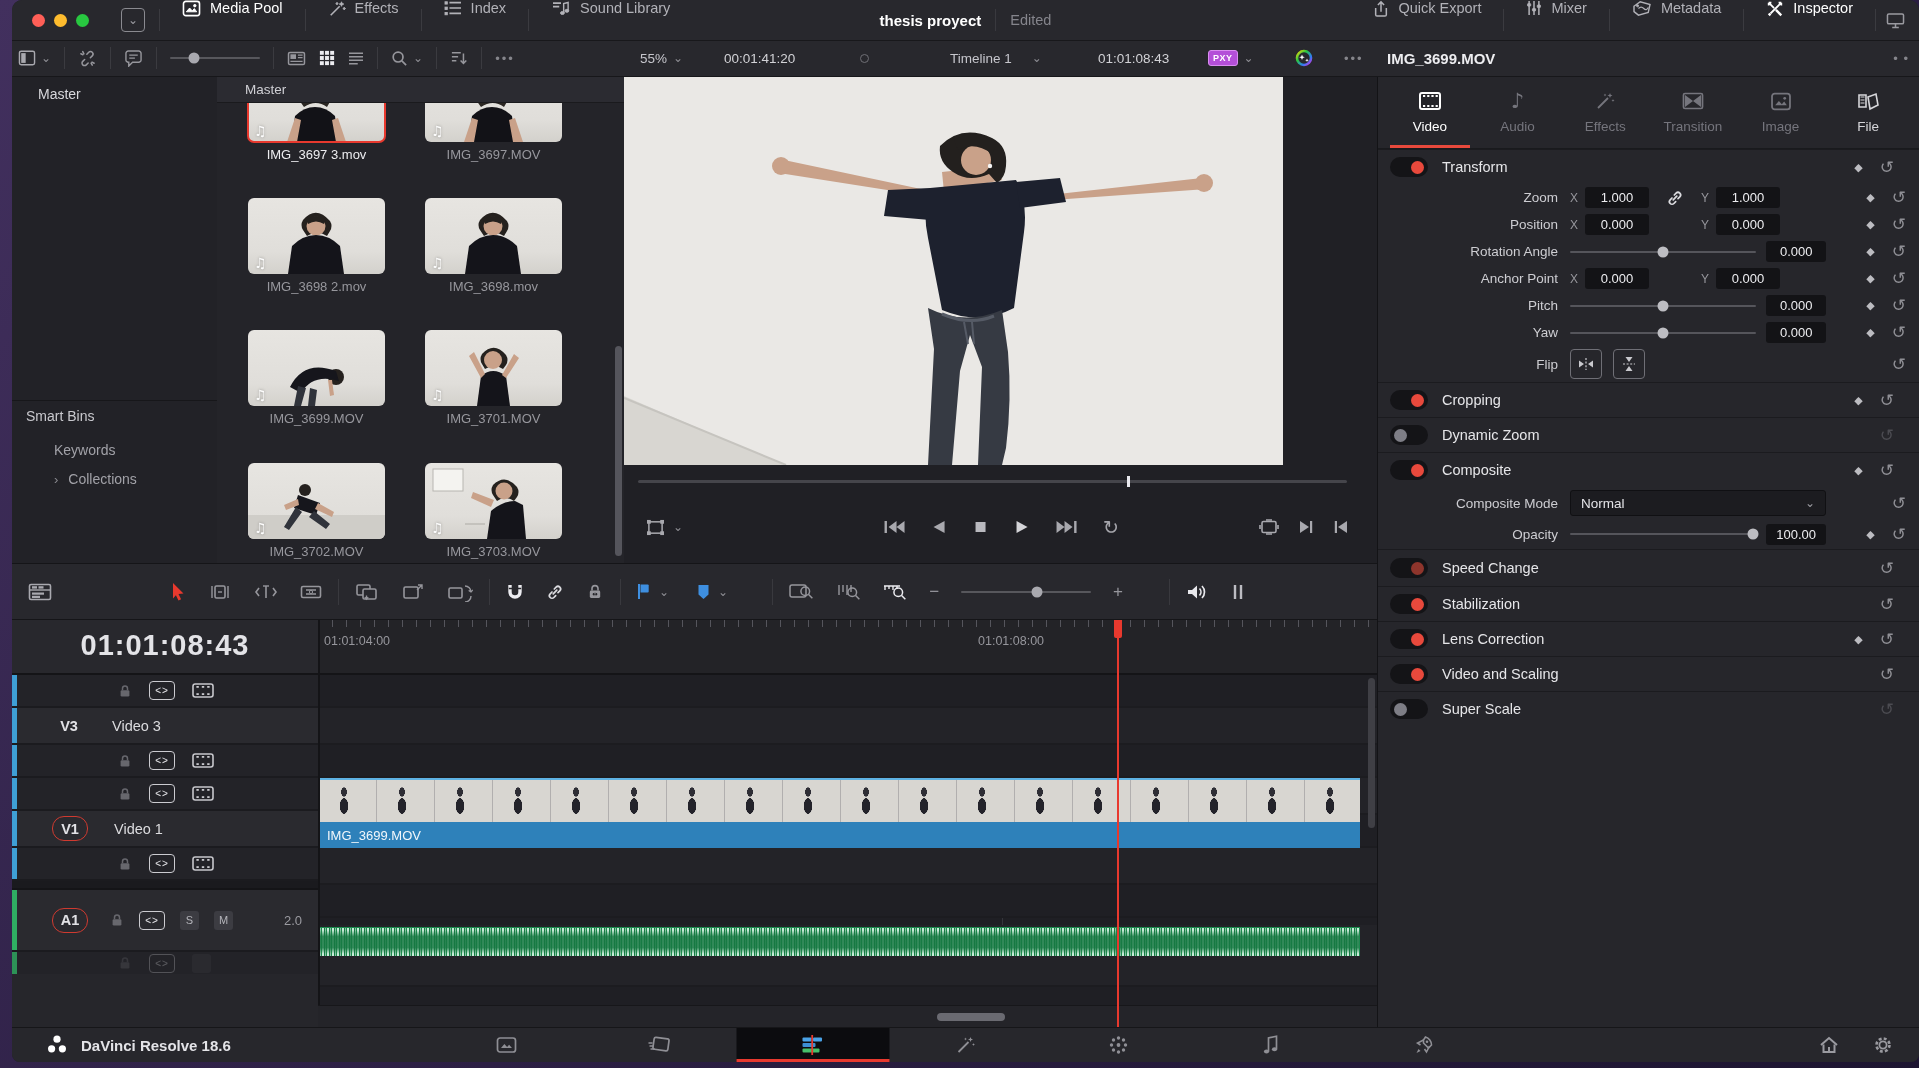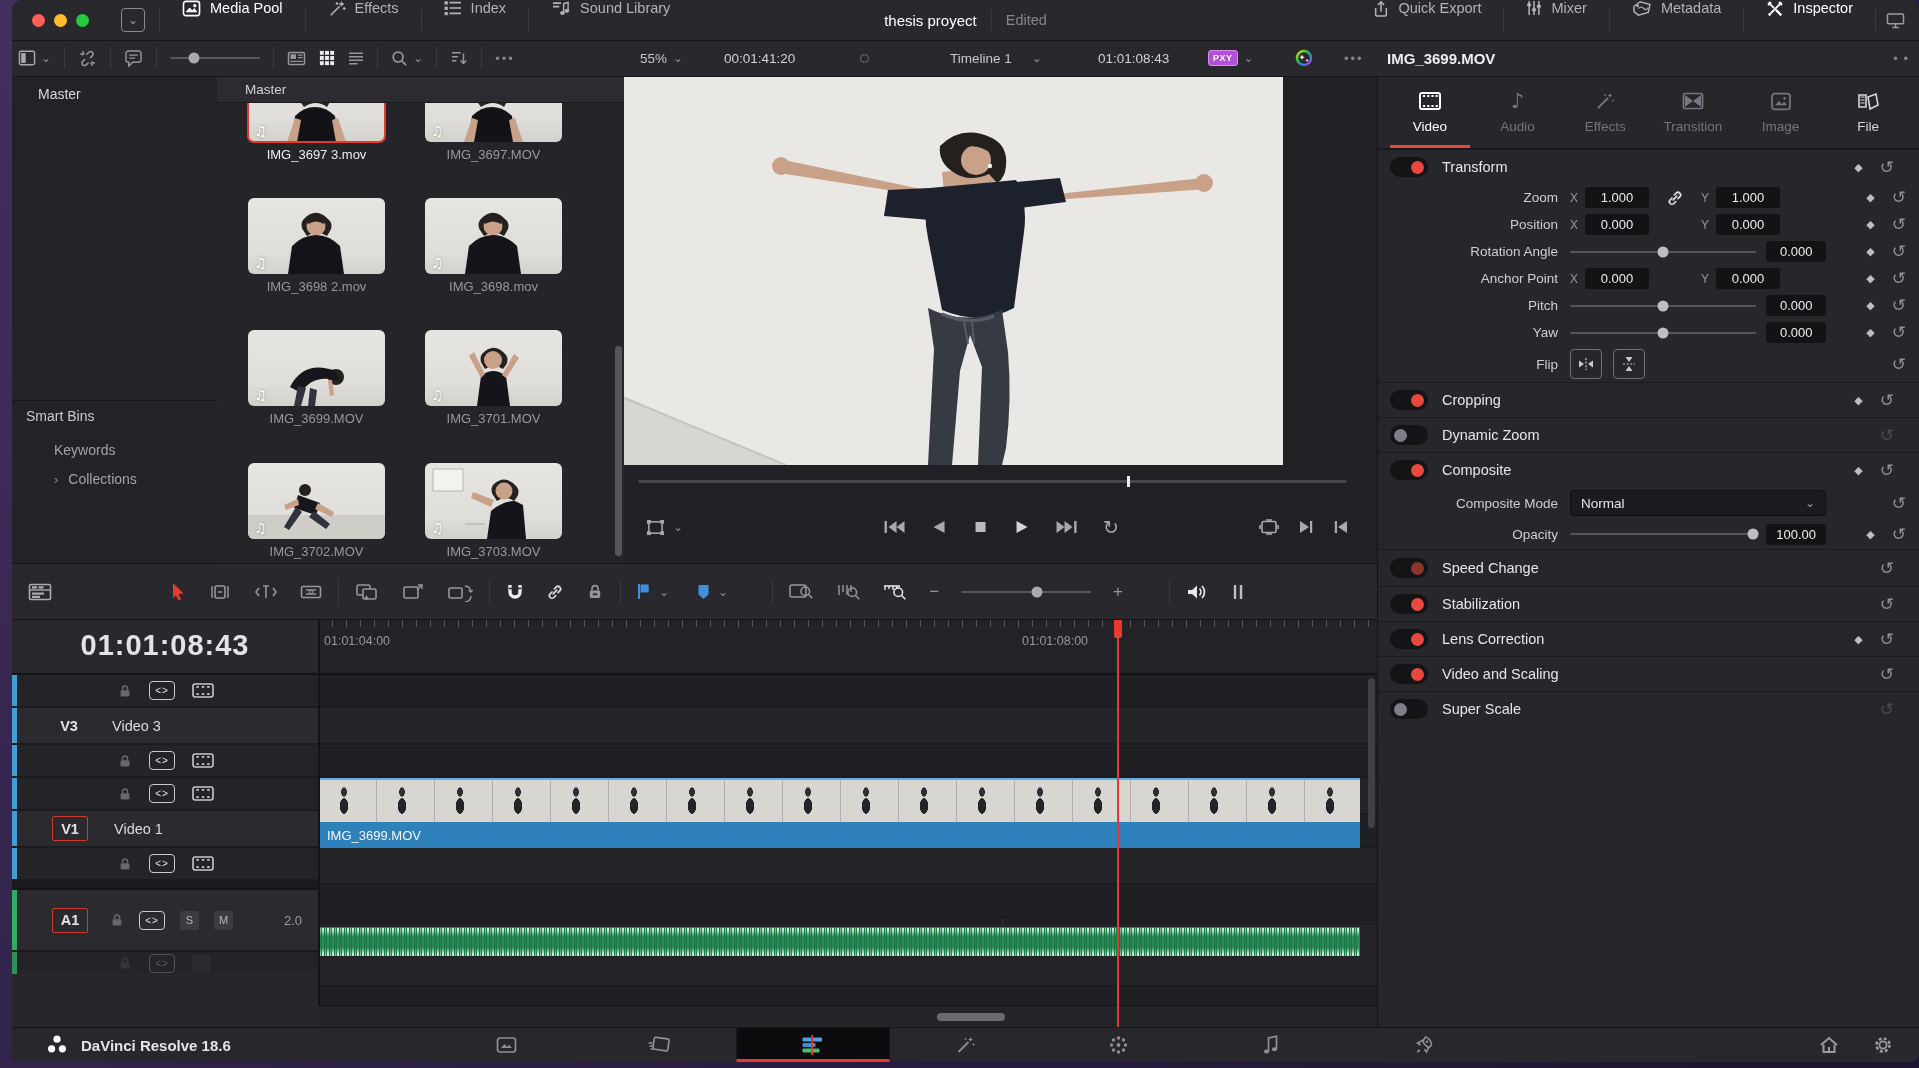--- a/index.html
+++ b/index.html
@@ -19,21 +19,21 @@
   .tl{width:13px;height:13px;border-radius:50%}
   .tl.red{background:#ff5f57}.tl.yellow{background:#febc2e}.tl.green{background:#28c840}
   .wbox{width:22px;height:22px;border:1px solid #8a8a90;border-radius:4px;color:#9a9aa0;
         font-size:12px;margin:0 14px;display:flex;align-items:center;justify-content:center}
   .navbtn{display:flex;align-items:flex-start;gap:9px;padding:0 22px;height:40px;color:#b2b2b8;font-size:14.5px;cursor:default}
   .navbtn.active{color:#fff}
   .navbtn svg{stroke:#b2b2b8}
   .navbtn.active svg{stroke:#fff}
   .tb-center{position:absolute;left:50%;top:0;height:40px;transform:translateX(-50%);
              display:flex;align-items:center;gap:14px}
-  .proj{color:#fff;font-weight:normal;font-size:15px}
+  .proj{color:#fff;font-weight:bold;font-size:15px}
   .proj-status{color:#85858c;font-size:14.5px}
   .tb-right{margin-left:auto;display:flex;align-items:center;height:40px}
   .monitor-ic{margin:0 14px 0 10px}
 
   
   .toolbar2{position:absolute;left:0;top:40px;width:100%;height:36px;background:#28282d;
             border-bottom:1px solid #17171a;z-index:25}
   .mp-tools{position:absolute;left:6px;top:0;height:36px;display:flex;align-items:center;gap:13px}
   .t2item{color:#96969c;font-size:13.5px;display:flex;align-items:center;gap:5px}
   .t2txt{position:absolute;top:0;height:36px;display:flex;align-items:center;gap:6px;color:#c6c6cc;font-size:13.5px}
@@ -134,21 +134,21 @@
   .thead{position:absolute;left:0;top:0;width:306px;height:100%;background:#26262b;border-right:2px solid #141417}
   .tcbig{height:55px;border-bottom:2px solid #141417;display:flex;align-items:center;justify-content:center;
          font-size:29px;letter-spacing:1px;color:#e3e3e7;background:#28282d;font-weight:bold}
   .hrow{position:relative;display:flex;align-items:center;border-bottom:2px solid #1b1b1f}
   .hrow.sub{height:31px;background:#232328}
   .hrow.trk{height:35px;background:#2a2a2f}
   .hrow .strip{position:absolute;left:0;top:0;bottom:0;width:5px}
   .strip.blue{background:#3f9fd6}.strip.green{background:#2fae63}
   .idbox{margin-left:40px;min-width:34px;height:23px;display:flex;align-items:center;justify-content:center;
          color:#e2e2e6;font-size:14.5px;font-weight:bold}
-  .idbox.tgt{border:1.5px solid #cf3a30;border-radius:2px}
+  .idbox.tgt{border:1.5px solid #cf3a30;border-radius:12px}
   .tname{margin-left:26px;color:#dcdcdf;font-size:14.5px}
   .subicons{display:flex;align-items:center;gap:17px;margin-left:106px}
   .autosel{min-width:24px;height:17px;border:1.5px solid #cbcbd0;border-radius:4px;color:#e6e6ea;
            font-size:10px;display:flex;align-items:center;justify-content:center;letter-spacing:1px}
   .smbox{width:19px;height:19px;background:#3c3c42;border-radius:3px;color:#b4b4ba;font-size:11px;
          display:flex;align-items:center;justify-content:center}
   .chlbl{margin-left:auto;margin-right:16px;color:#9a9aa0;font-size:13px}
   .a1gap{height:7px;background:#1a1a1e;border-bottom:2px solid #141417}
   .hrow.a1{height:60px;background:#2a2a2f}
   .hrow.partial{height:22px;background:#232328;border-bottom:none;opacity:.8}
@@ -1301,21 +1301,21 @@
           </svg>
       </span>
     </div>
   </div>
 
   <div class="timeline">
 
     <div class="lanes">
       <div class="ruler">
         <span class="rlabel" style="left:6px">01:01:04:00</span>
-        <span class="rlabel" style="left:704px">01:01:08:00</span>
+        <span class="rlabel" style="left:660px">01:01:08:00</span>
       </div>
       <div class="gridline" style="left:684px"></div>
       <div class="lane sub" style="top:57px;height:31px"></div>
       <div class="lane trk" style="top:90px;height:35px"></div>
       <div class="lane sub" style="top:127px;height:31px"></div>
       <div class="lane trk" style="top:160px;height:35px"></div>
       <div class="lane sub" style="top:197px;height:31px"></div>
       <div class="lane trk" style="top:230px;height:35px"></div>
       <div class="lane sub" style="top:267px;height:31px"></div>
       <div class="lane trk" style="top:307px;height:60px"></div>

